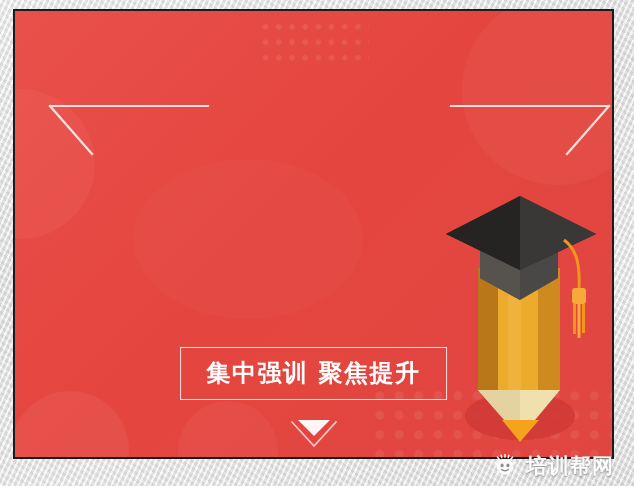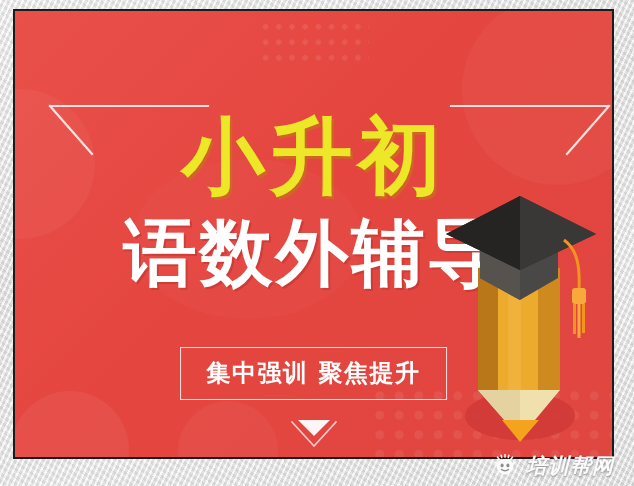--- a/index.html
+++ b/index.html
@@ -157,21 +157,20 @@
 
   
   #watermark {
     position: absolute;
     right: 6px;
     bottom: 4px;
     display: flex;
     align-items: center;
     gap: 9px;
     padding: 2px 14px;
-    font-style: italic;
   }
   #watermark-label {
     color: #fbfbfb;
     font-size: 21px;
     font-weight: bold;
     letter-spacing: 1px;
     text-shadow: 0 1px 2px rgba(120,120,120,0.85);
   }
 </style>
 </head>
@@ -192,24 +191,20 @@
       <div class="dots dots-bottom"></div>
 
       <svg class="bracket bracket-left" viewBox="0 0 175 66">
         <path d="M 13 13 L 171 13 M 13 13 L 55 61" stroke="#ffe2e0" stroke-width="2.2" fill="none" stroke-linecap="square"></path>
       </svg>
 
       <svg class="bracket bracket-right" viewBox="0 0 175 66">
         <path d="M 4 13 L 162 13 M 162 13 L 120 61" stroke="#ffe2e0" stroke-width="2.2" fill="none" stroke-linecap="square"></path>
       </svg>
 
-      <div id="headline-group">
-        <h1 id="title-main">小升初</h1>
-        <h2 id="title-sub">语数外辅导</h2>
-      </div>
 
       <div id="tagline-box">集中强训 聚焦提升</div>
 
       <svg id="scroll-chevron" viewBox="0 0 64 34">
         <path d="M 16 4 L 48 4 L 32 20 Z" fill="#ffffff" opacity="0.95"></path>
         <path d="M 10 6 L 32 30 L 54 6" stroke="#ffffff" stroke-width="1.6" fill="none" opacity="0.7" stroke-linecap="square"></path>
       </svg>
 
       <svg id="pencil-illustration" viewBox="0 0 170 258">
 

